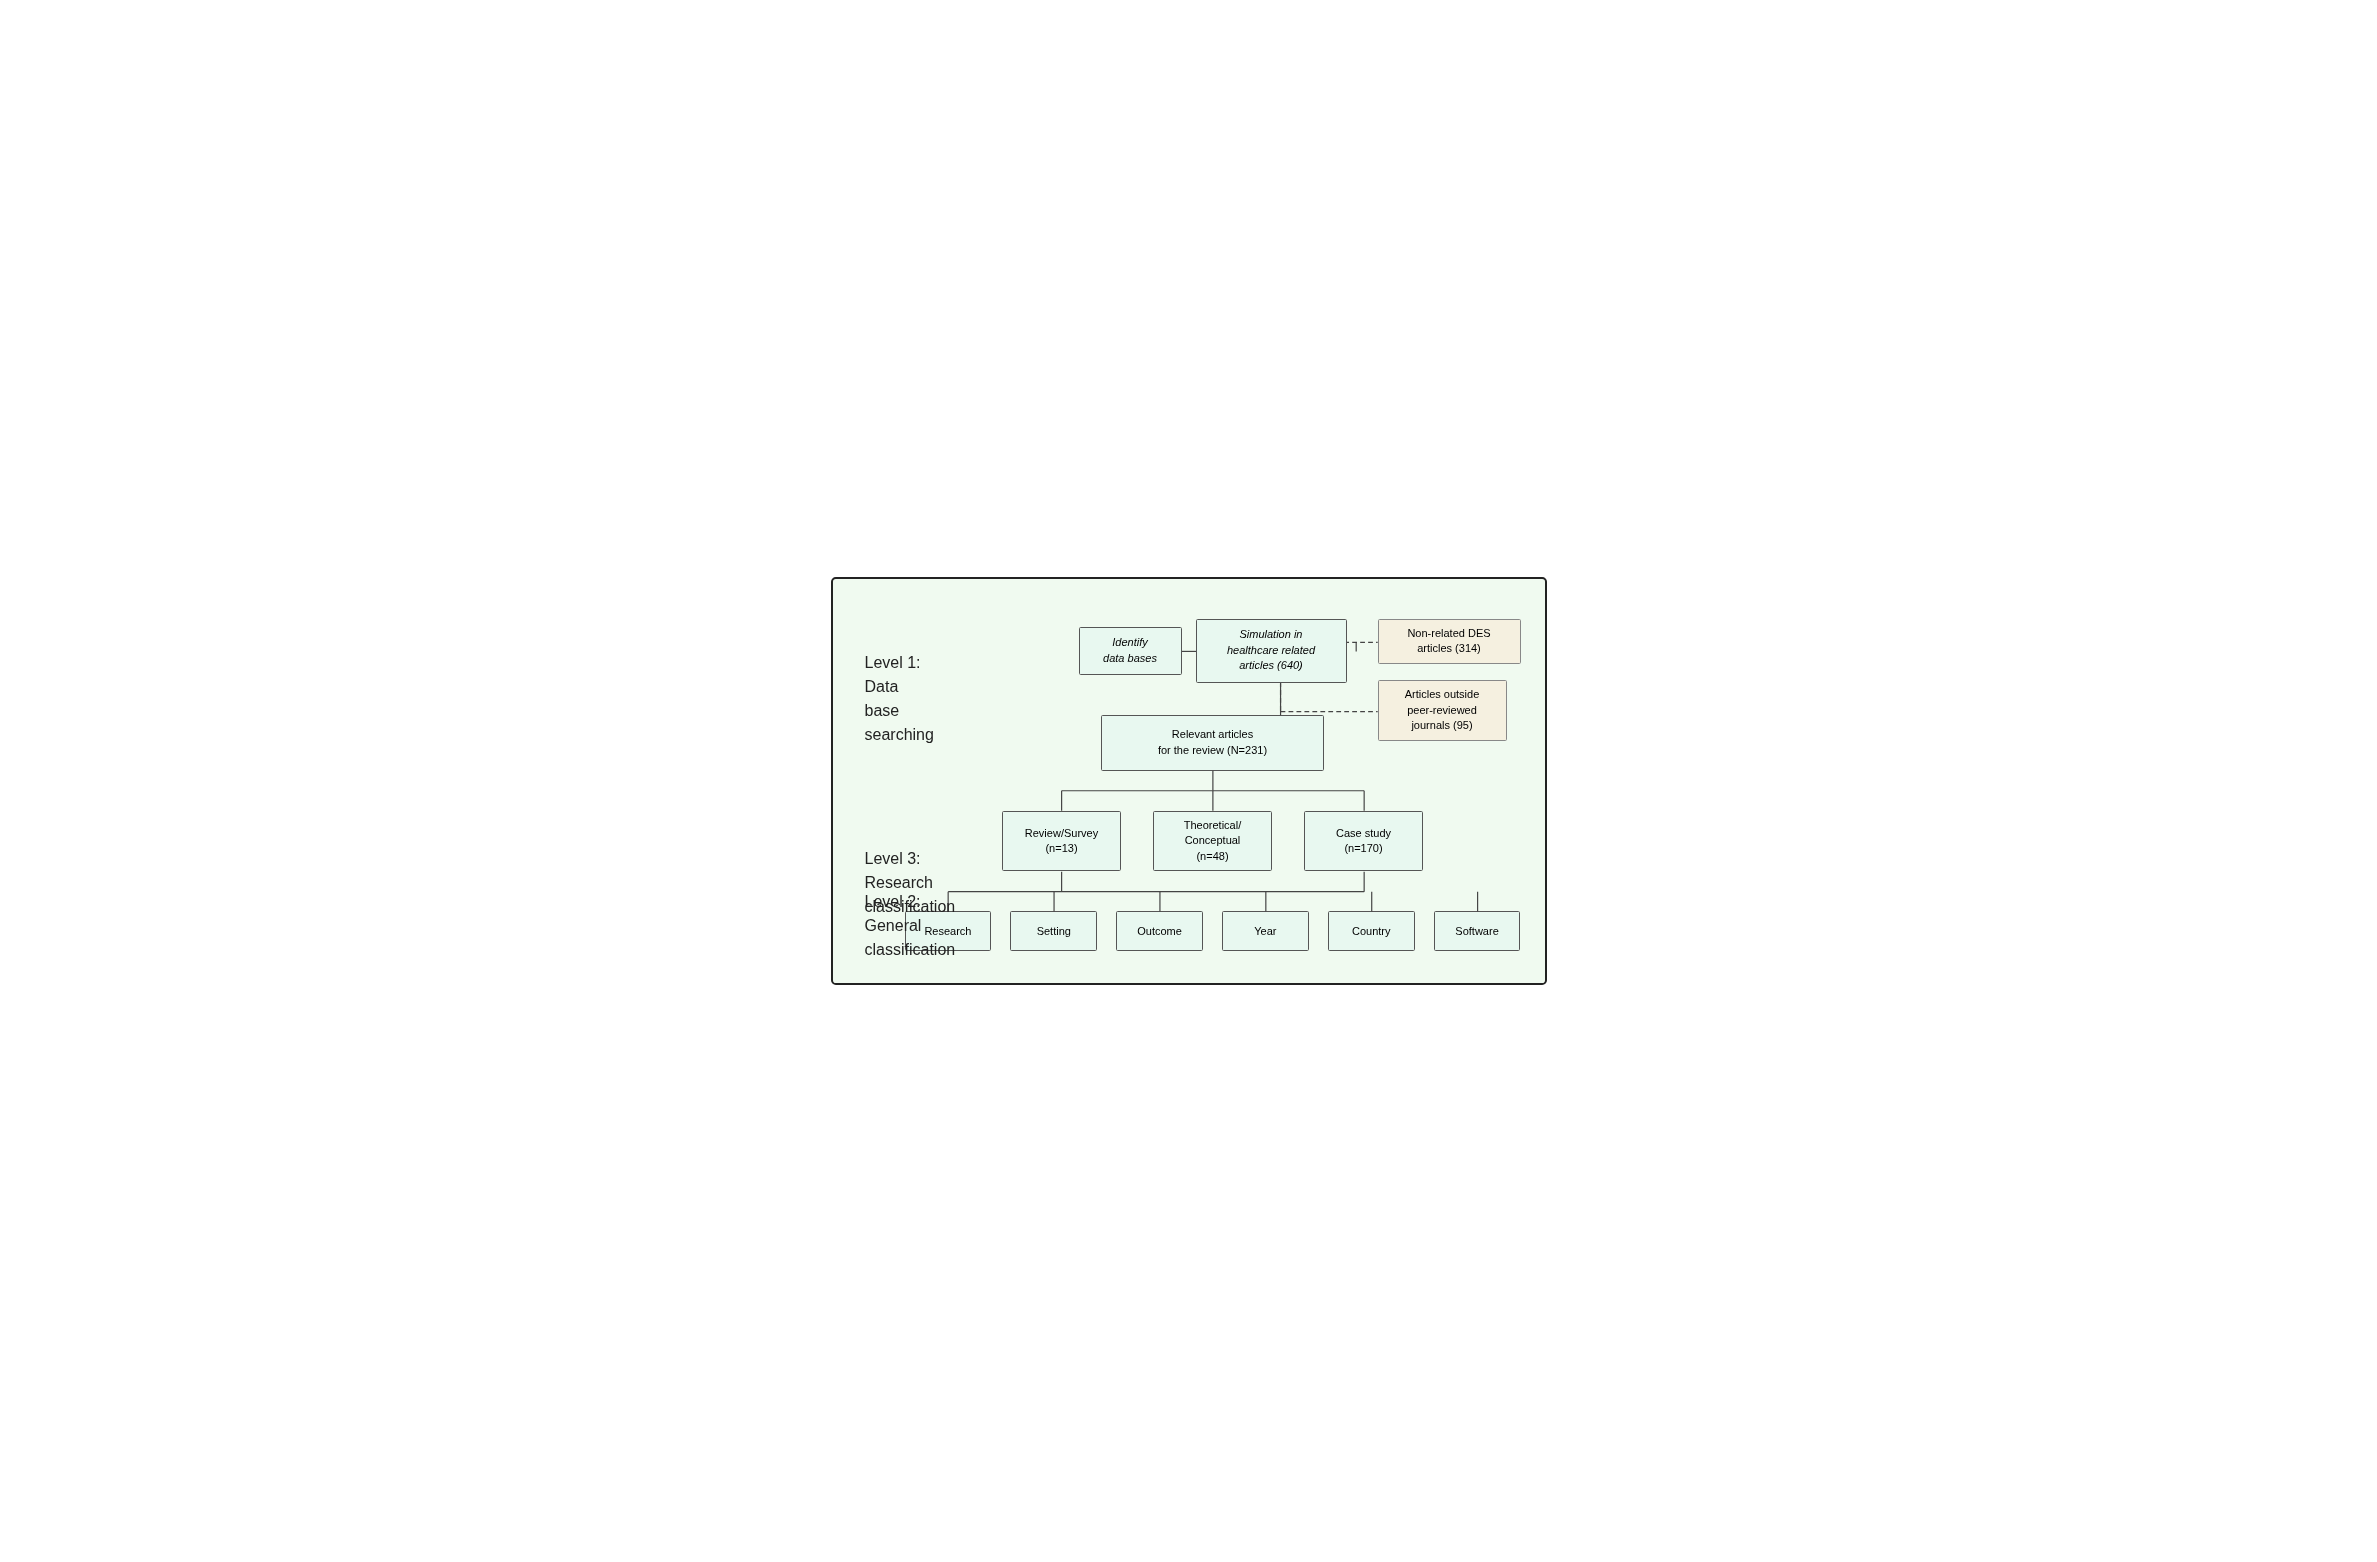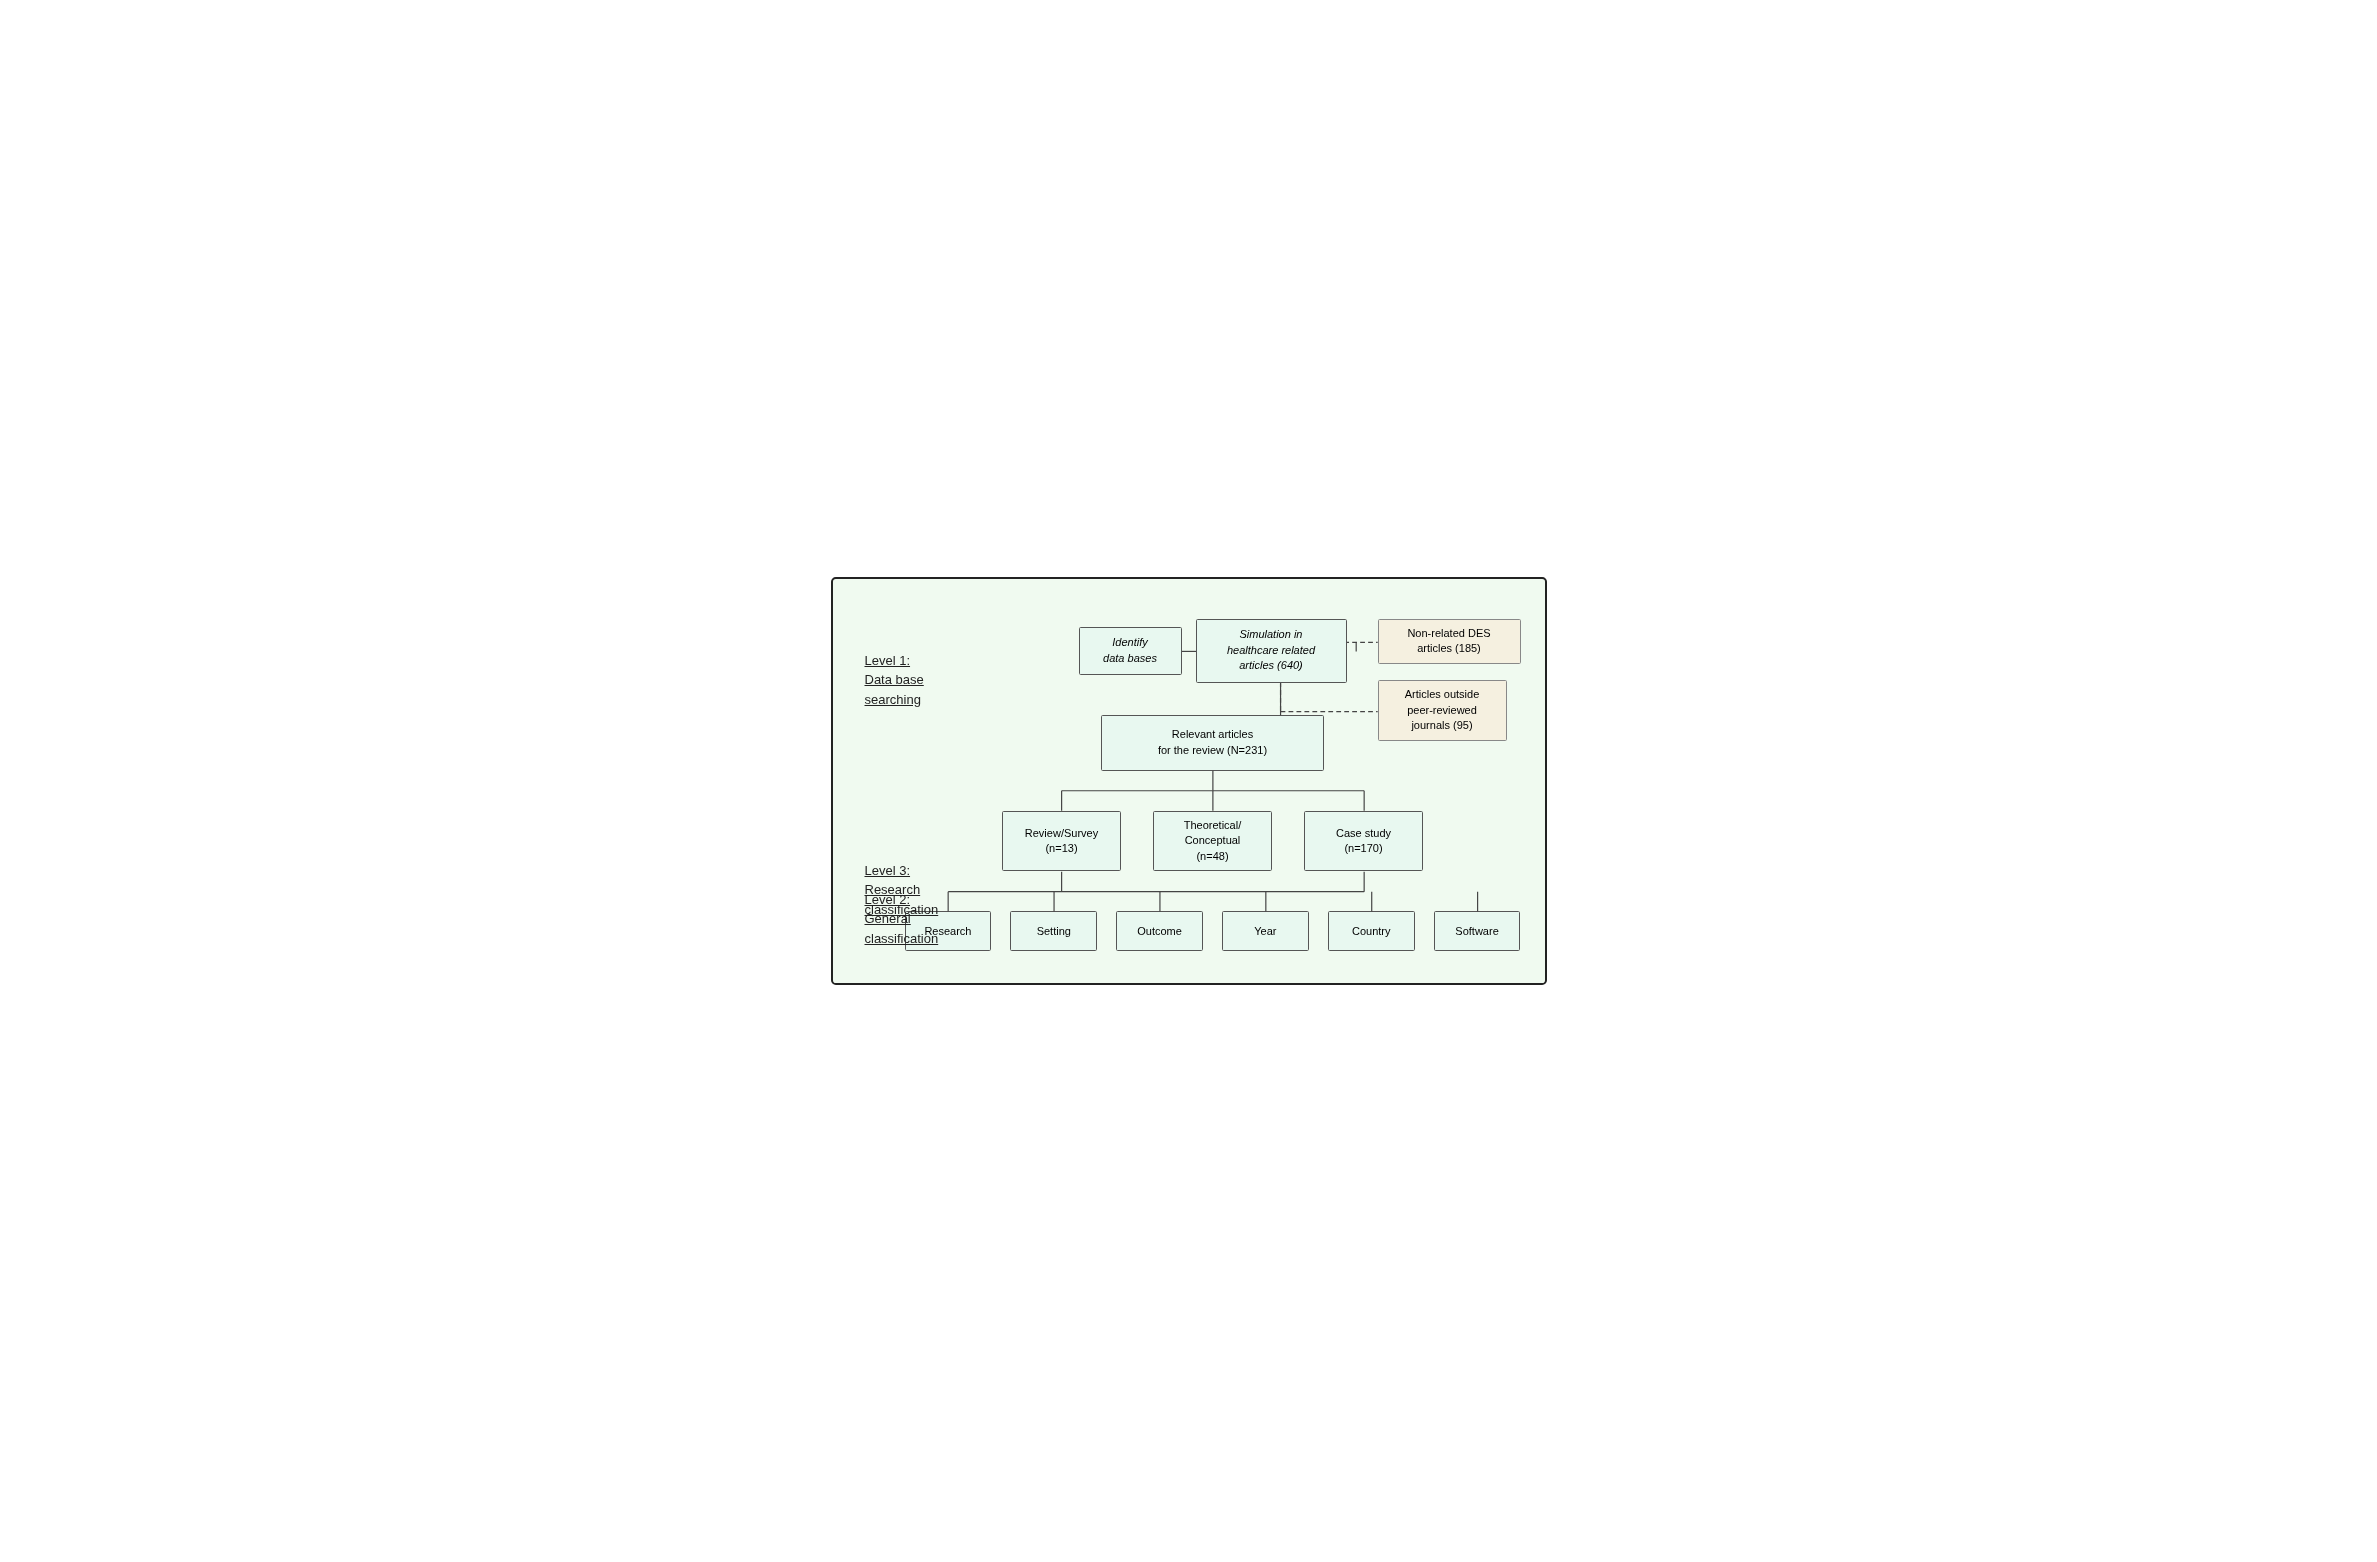--- a/index.html
+++ b/index.html
@@ -44,26 +44,25 @@
       font-size: 11px;
       line-height: 1.4;
       padding: 6.4px 9.5px;
       display: inline-flex;
       align-items: center;
       justify-content: center;
     }
 
     
     .level-label {
-      font-size: 13px;
+      font-size: 16px;
       line-height: 1.5;
       color: #222;
       position: absolute;
       left: 12.7px;
-      text-decoration: underline;
     }
 
     
     .lines-svg {
       position: absolute;
       top: 0; left: 0;
       width: 100%; height: 100%;
       pointer-events: none;
       overflow: visible;
     }
@@ -204,21 +203,21 @@
         <div class="box box-simulation" id="box-simulation">
           <span style="white-space:pre-line;">Simulation in
 healthcare related
 articles (640)</span>
         </div>
       </div>
 
       <div class="row-right">
         <div class="box-tan box-nonrelated" id="box-nonrelated">
           <span style="white-space:pre-line;">Non-related DES
-articles (185)</span>
+articles (314)</span>
         </div>
         <div class="box-tan box-outside" id="box-outside">
           <span style="white-space:pre-line;">Articles outside
 peer-reviewed
 journals (95)</span>
         </div>
       </div>
     </div>
 
     <div class="row2" id="row2">

